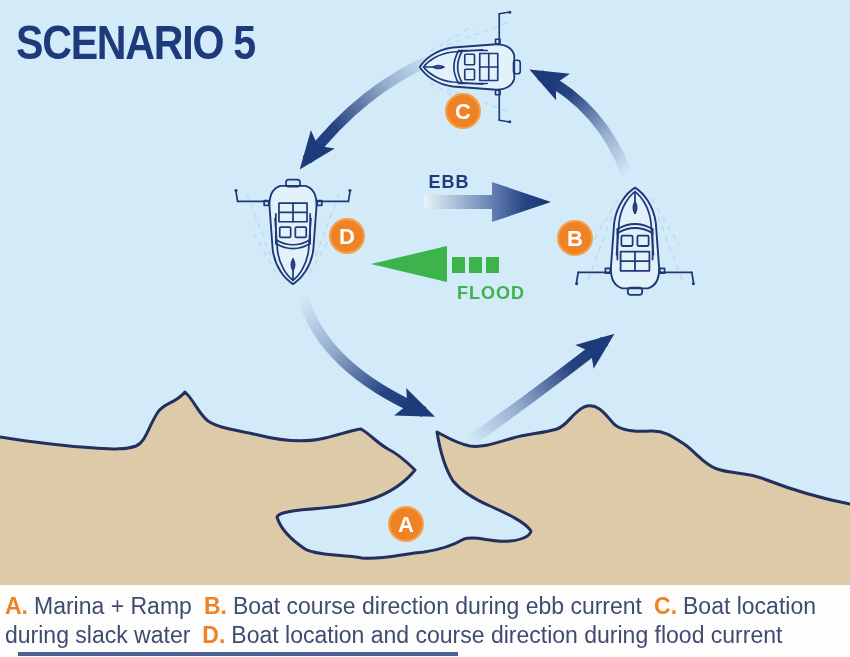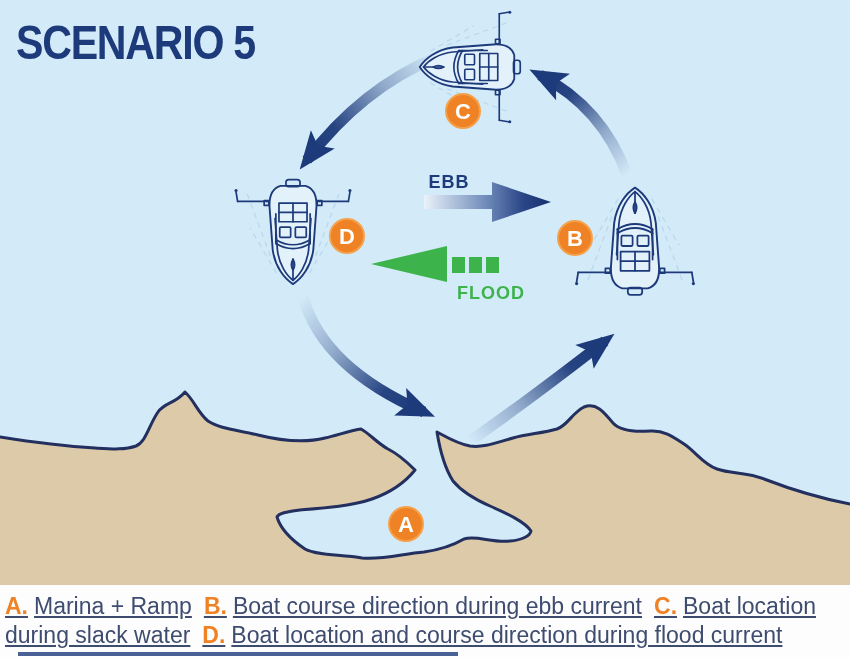--- a/index.html
+++ b/index.html
@@ -16,21 +16,21 @@
   .badge-circle{fill:var(--orange);stroke:#f5a14c;stroke-width:2;}
   .badge-letter{fill:#ffffff;font-weight:bold;font-size:22px;text-anchor:middle;}
   .arrow-head{fill:var(--navy);stroke:none;}
   .ebb-text{fill:var(--navy);font-weight:bold;font-size:18px;letter-spacing:1px;text-anchor:middle;}
   .flood-text{fill:var(--green);font-weight:bold;font-size:18px;letter-spacing:1px;text-anchor:middle;}
   .flood-shape{fill:var(--green);stroke:none;}
   #caption{position:absolute;left:0;top:585px;width:850px;height:72px;background:#fdfdfd;
            box-sizing:border-box;padding:7px 8px 0 5px;font-size:23px;line-height:29px;
            color:var(--caption_text);}
   .lkey{font-weight:bold;color:var(--orange);margin-right:6px;}
-  .litem{margin-right:12px;text-decoration:underline;}
+  .litem{margin-right:12px;}
   #bottom-crop{position:absolute;left:18px;top:652px;width:440px;height:4px;
                background:var(--navy);opacity:.8;}
 </style>
 </head>
 <body>
 
 <div id="stage">
 
 <svg id="diagram" width="850" height="585" viewBox="0 0 850 585">
   <defs>

